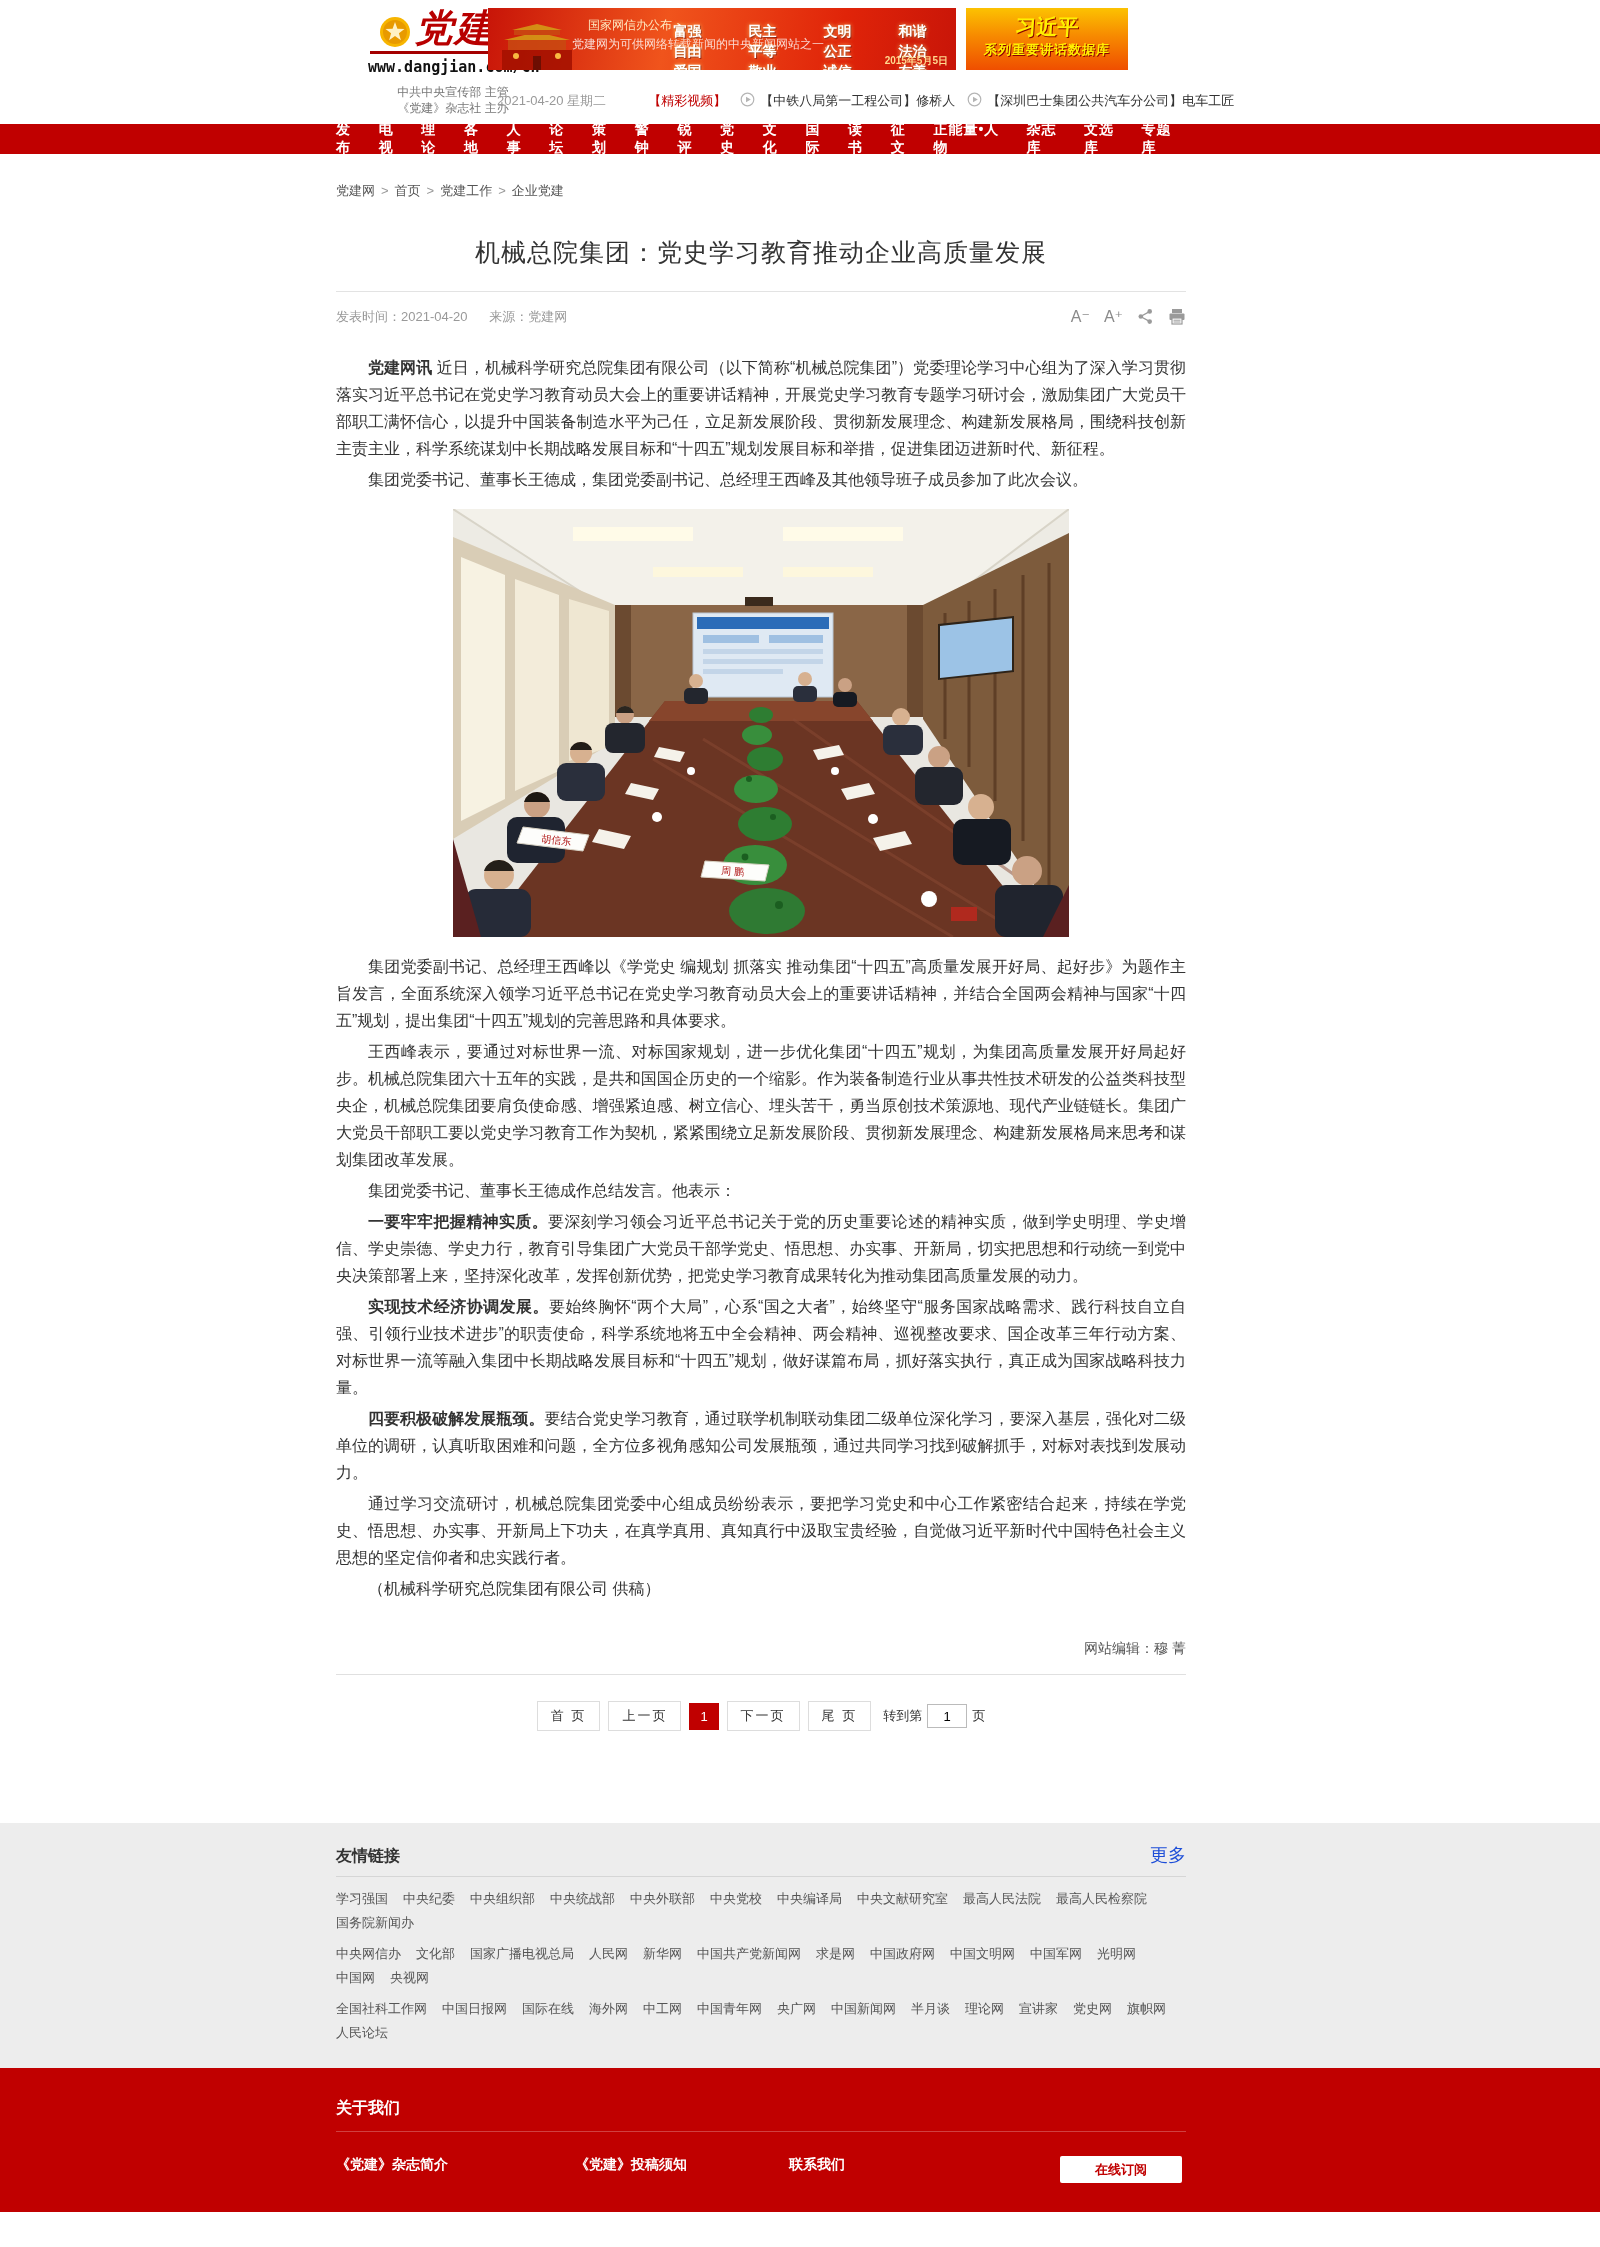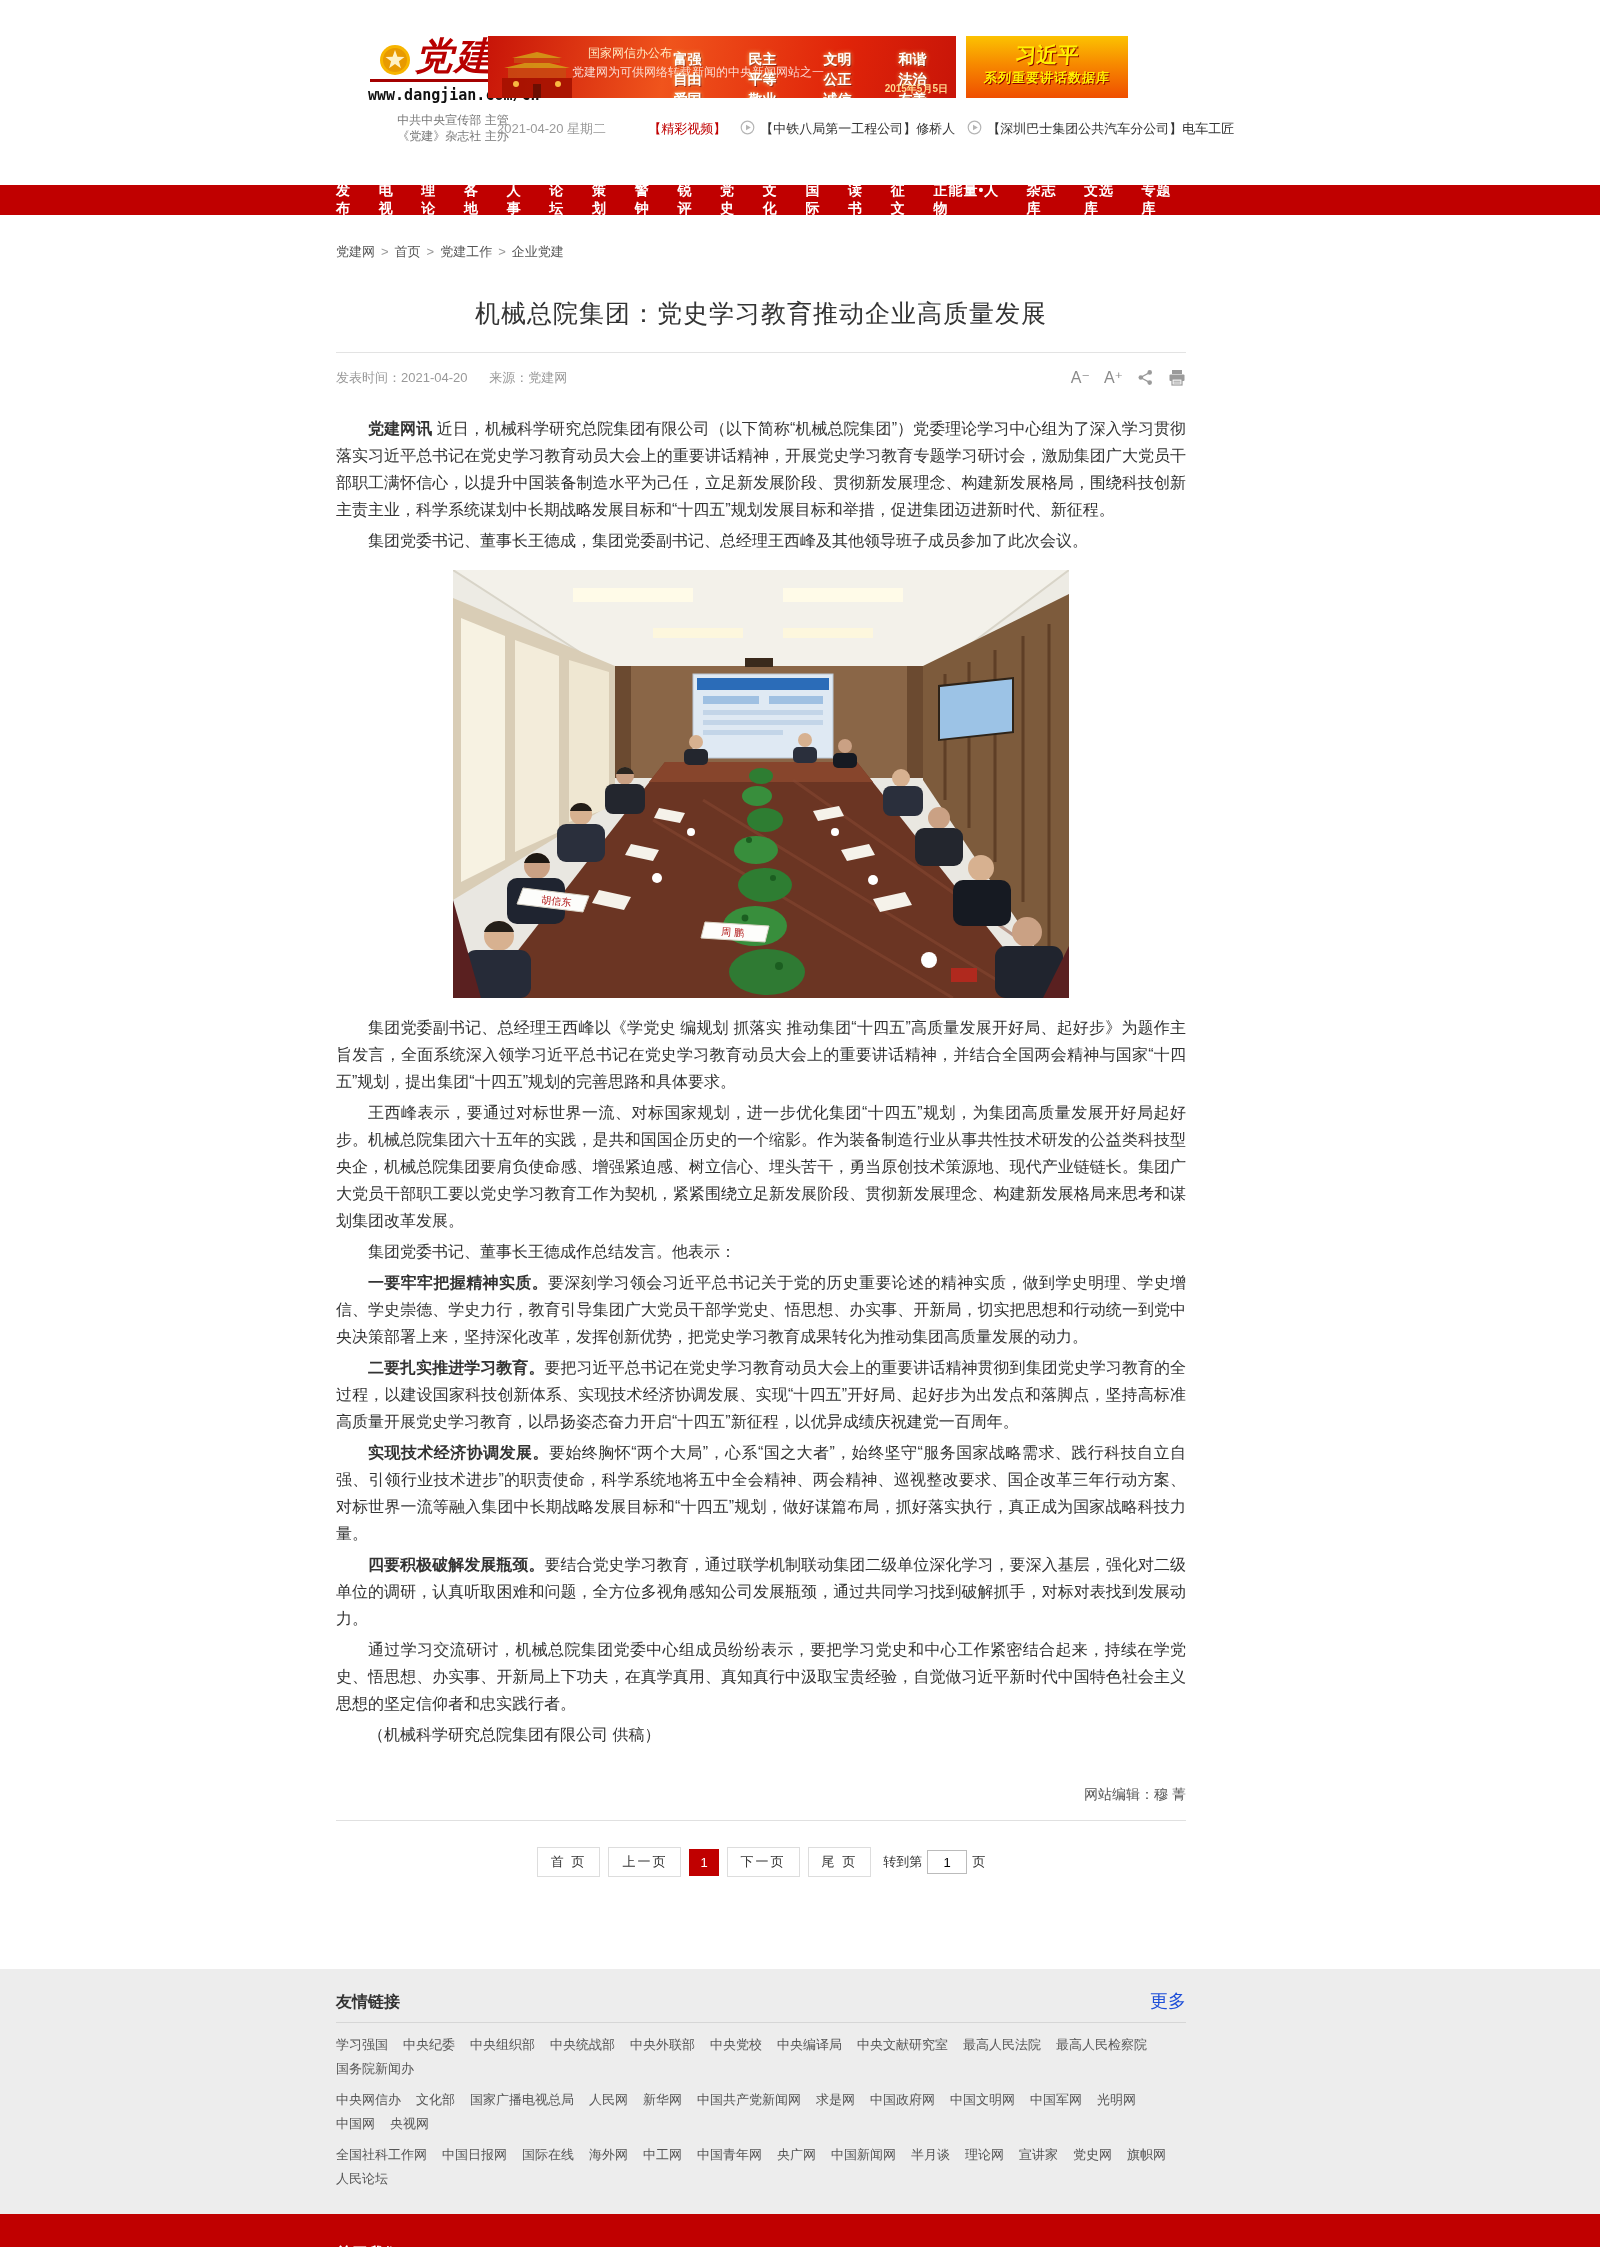--- a/index.html
+++ b/index.html
@@ -1,20 +1,20 @@
 <!DOCTYPE html>
 <html><head>
 <meta charset="utf-8">
 <style>
   html,body{margin:0;padding:0;background:#fff;}
   body{width:1600px;font-family:"Liberation Sans","DejaVu Sans",sans-serif;color:#333;}
   .page{width:1600px;position:relative;background:#fff;}
 
   
-  .site-header{height:157px;position:relative;background:#fff;margin-top:28px;}
+  .site-header{height:124px;position:relative;background:#fff;}
   .logo-block{position:absolute;left:368px;top:8px;width:170px;text-align:center;}
   .logo-row{display:flex;align-items:flex-end;justify-content:center;gap:4px;}
   .logo-emblem{width:32px;height:32px;}
   .logo-dangjian{font-family:"DejaVu Serif",serif;font-weight:bold;font-style:italic;
     color:#b80000;font-size:38px;line-height:40px;letter-spacing:2px;}
   .logo-wang{display:inline-block;background:#c00000;color:#fff;width:28px;height:28px;
     line-height:28px;font-size:22px;font-weight:bold;margin-bottom:4px;}
   .logo-underline{height:3px;background:#a40000;margin:3px 2px 4px;}
   .logo-url{font-family:"DejaVu Sans Mono","Liberation Mono",monospace;font-weight:bold;
     font-size:15px;color:#111;}
@@ -358,21 +358,20 @@
 
         <path d="M0 330 L28 428 L0 428 Z" fill="#5a2020"></path>
         <path d="M616 376 L590 428 L616 428 Z" fill="#5a2020"></path>
       </svg>
 
       <div id="paras-after">
           <p class="para">集团党委副书记、总经理王西峰以《学党史 编规划 抓落实 推动集团“十四五”高质量发展开好局、起好步》为题作主旨发言，全面系统深入领学习近平总书记在党史学习教育动员大会上的重要讲话精神，并结合全国两会精神与国家“十四五”规划，提出集团“十四五”规划的完善思路和具体要求。</p>
           <p class="para">王西峰表示，要通过对标世界一流、对标国家规划，进一步优化集团“十四五”规划，为集团高质量发展开好局起好步。机械总院集团六十五年的实践，是共和国国企历史的一个缩影。作为装备制造行业从事共性技术研发的公益类科技型央企，机械总院集团要肩负使命感、增强紧迫感、树立信心、埋头苦干，勇当原创技术策源地、现代产业链链长。集团广大党员干部职工要以党史学习教育工作为契机，紧紧围绕立足新发展阶段、贯彻新发展理念、构建新发展格局来思考和谋划集团改革发展。</p>
           <p class="para">集团党委书记、董事长王德成作总结发言。他表示：</p>
           <p class="para"><strong>一要牢牢把握精神实质。</strong>要深刻学习领会习近平总书记关于党的历史重要论述的精神实质，做到学史明理、学史增信、学史崇德、学史力行，教育引导集团广大党员干部学党史、悟思想、办实事、开新局，切实把思想和行动统一到党中央决策部署上来，坚持深化改革，发挥创新优势，把党史学习教育成果转化为推动集团高质量发展的动力。</p>
-          <p class="para"><strong>二要扎实推进学习教育。</strong>要把习近平总书记在党史学习教育动员大会上的重要讲话精神贯彻到集团党史学习教育的全过程，以建设国家科技创新体系、实现技术经济协调发展、实现“十四五”开好局、起好步为出发点和落脚点，坚持高标准高质量开展党史学习教育，以昂扬姿态奋力开启“十四五”新征程，以优异成绩庆祝建党一百周年。</p>
           <p class="para"><strong>实现技术经济协调发展。</strong>要始终胸怀“两个大局”，心系“国之大者”，始终坚守“服务国家战略需求、践行科技自立自强、引领行业技术进步”的职责使命，科学系统地将五中全会精神、两会精神、巡视整改要求、国企改革三年行动方案、对标世界一流等融入集团中长期战略发展目标和“十四五”规划，做好谋篇布局，抓好落实执行，真正成为国家战略科技力量。</p>
           <p class="para"><strong>四要积极破解发展瓶颈。</strong>要结合党史学习教育，通过联学机制联动集团二级单位深化学习，要深入基层，强化对二级单位的调研，认真听取困难和问题，全方位多视角感知公司发展瓶颈，通过共同学习找到破解抓手，对标对表找到发展动力。</p>
           <p class="para">通过学习交流研讨，机械总院集团党委中心组成员纷纷表示，要把学习党史和中心工作紧密结合起来，持续在学党史、悟思想、办实事、开新局上下功夫，在真学真用、真知真行中汲取宝贵经验，自觉做习近平新时代中国特色社会主义思想的坚定信仰者和忠实践行者。</p>
           <p class="para">（机械科学研究总院集团有限公司 供稿）</p>
         </div>
     </div>
 
     <div class="editor-row">
       <span>网站编辑：</span><span>穆 菁</span>
     </div>

